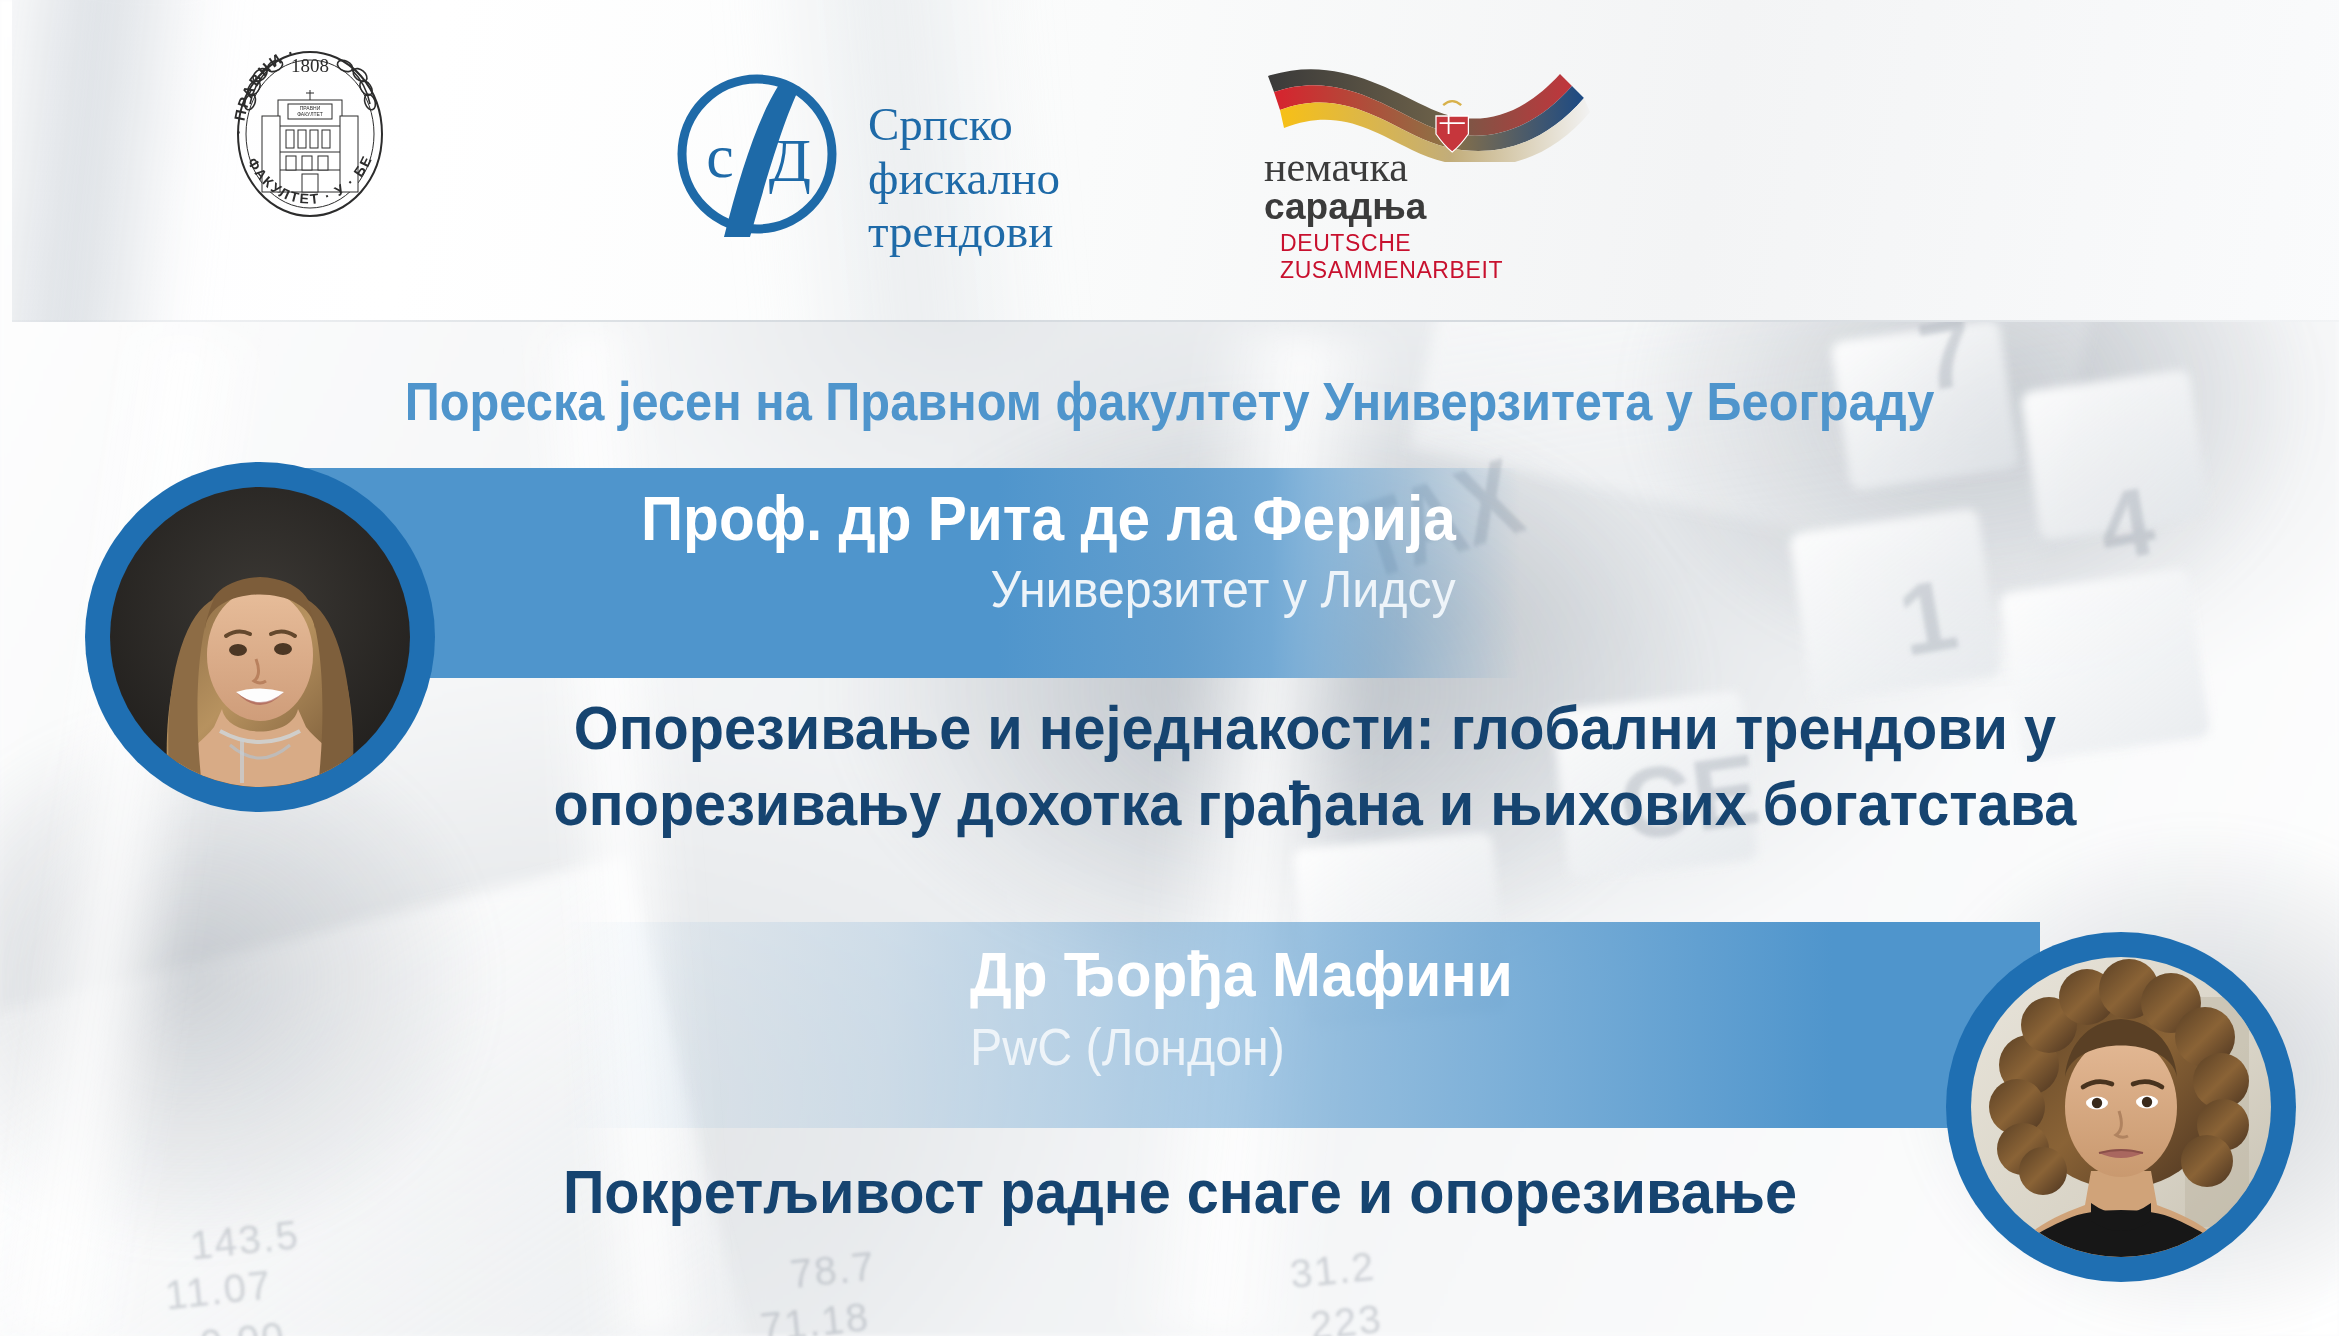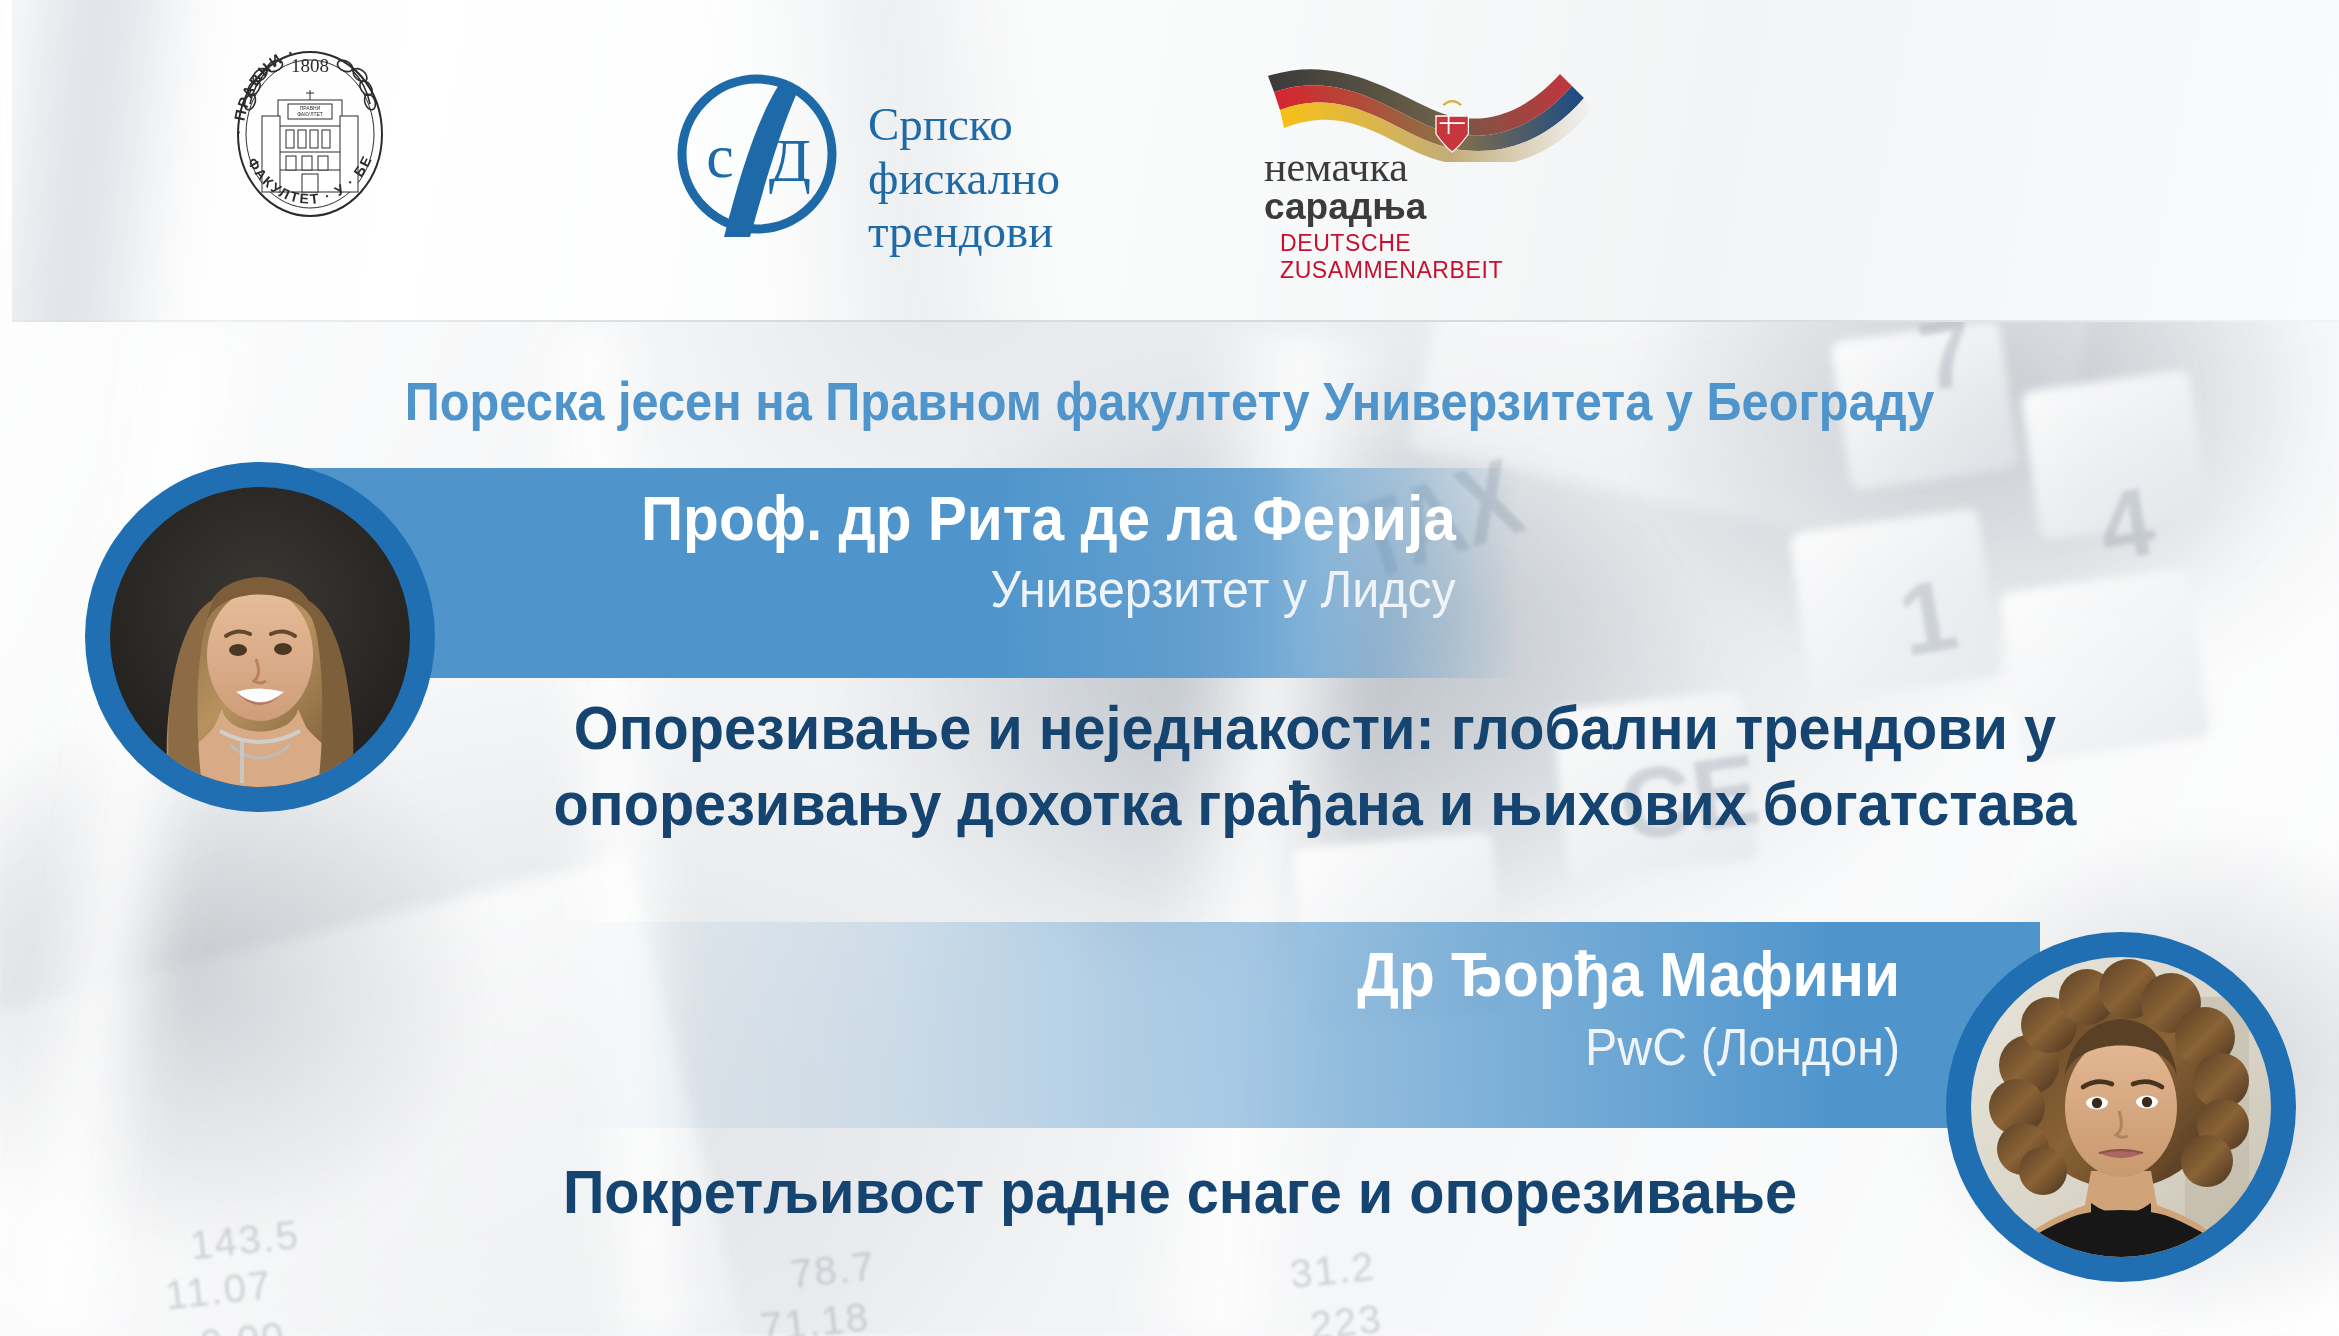--- a/index.html
+++ b/index.html
@@ -76,21 +76,21 @@
   .sp-aff{font-family:"Liberation Sans Narrow","Liberation Sans",sans-serif;font-weight:400;color:#eef4f9;font-size:52px;line-height:1.12;margin-top:8px;transform:scaleX(.93);transform-origin:0 50%;white-space:nowrap;}
 
   
   .lect1{position:absolute;left:455px;top:690px;width:1720px;text-align:center;
      font-family:"Liberation Sans Narrow","Liberation Sans",sans-serif;font-weight:700;
      color:#164470;font-size:62px;line-height:1.22;transform:scaleX(.93);transform-origin:50% 50%;}
 
   
   .band2{position:absolute;left:560px;top:922px;width:1480px;height:206px;
      background:linear-gradient(90deg,rgba(79,149,204,0) 0%,rgba(79,149,204,.18) 22%,rgba(79,149,204,.58) 52%,#4f95cc 86%,#4f95cc 100%);}
-  .band2-text{position:absolute;left:900px;top:940px;width:1000px;text-align:right;}
+  .band2-text{position:absolute;left:900px;top:940px;width:1000px;}
   .sp-name2{font-family:"Liberation Sans Narrow","Liberation Sans",sans-serif;font-weight:700;color:#ffffff;font-size:63px;line-height:1.08;transform:scaleX(.93);transform-origin:100% 50%;white-space:nowrap;}
   .sp-aff2{font-family:"Liberation Sans Narrow","Liberation Sans",sans-serif;font-weight:400;color:#eef4f9;font-size:52px;line-height:1.12;margin-top:10px;transform:scaleX(.93);transform-origin:100% 50%;white-space:nowrap;}
 
   
   .lect2{position:absolute;left:300px;top:1155px;width:1760px;text-align:center;
      font-family:"Liberation Sans Narrow","Liberation Sans",sans-serif;font-weight:700;
      color:#164470;font-size:62px;line-height:1.2;transform:scaleX(.93);transform-origin:50% 50%;}
   .ring{position:absolute;border-radius:50%;background:#1f6fb2;}
   .pf{position:absolute;border-radius:50%;overflow:hidden;}
   .pf svg{display:block;}

